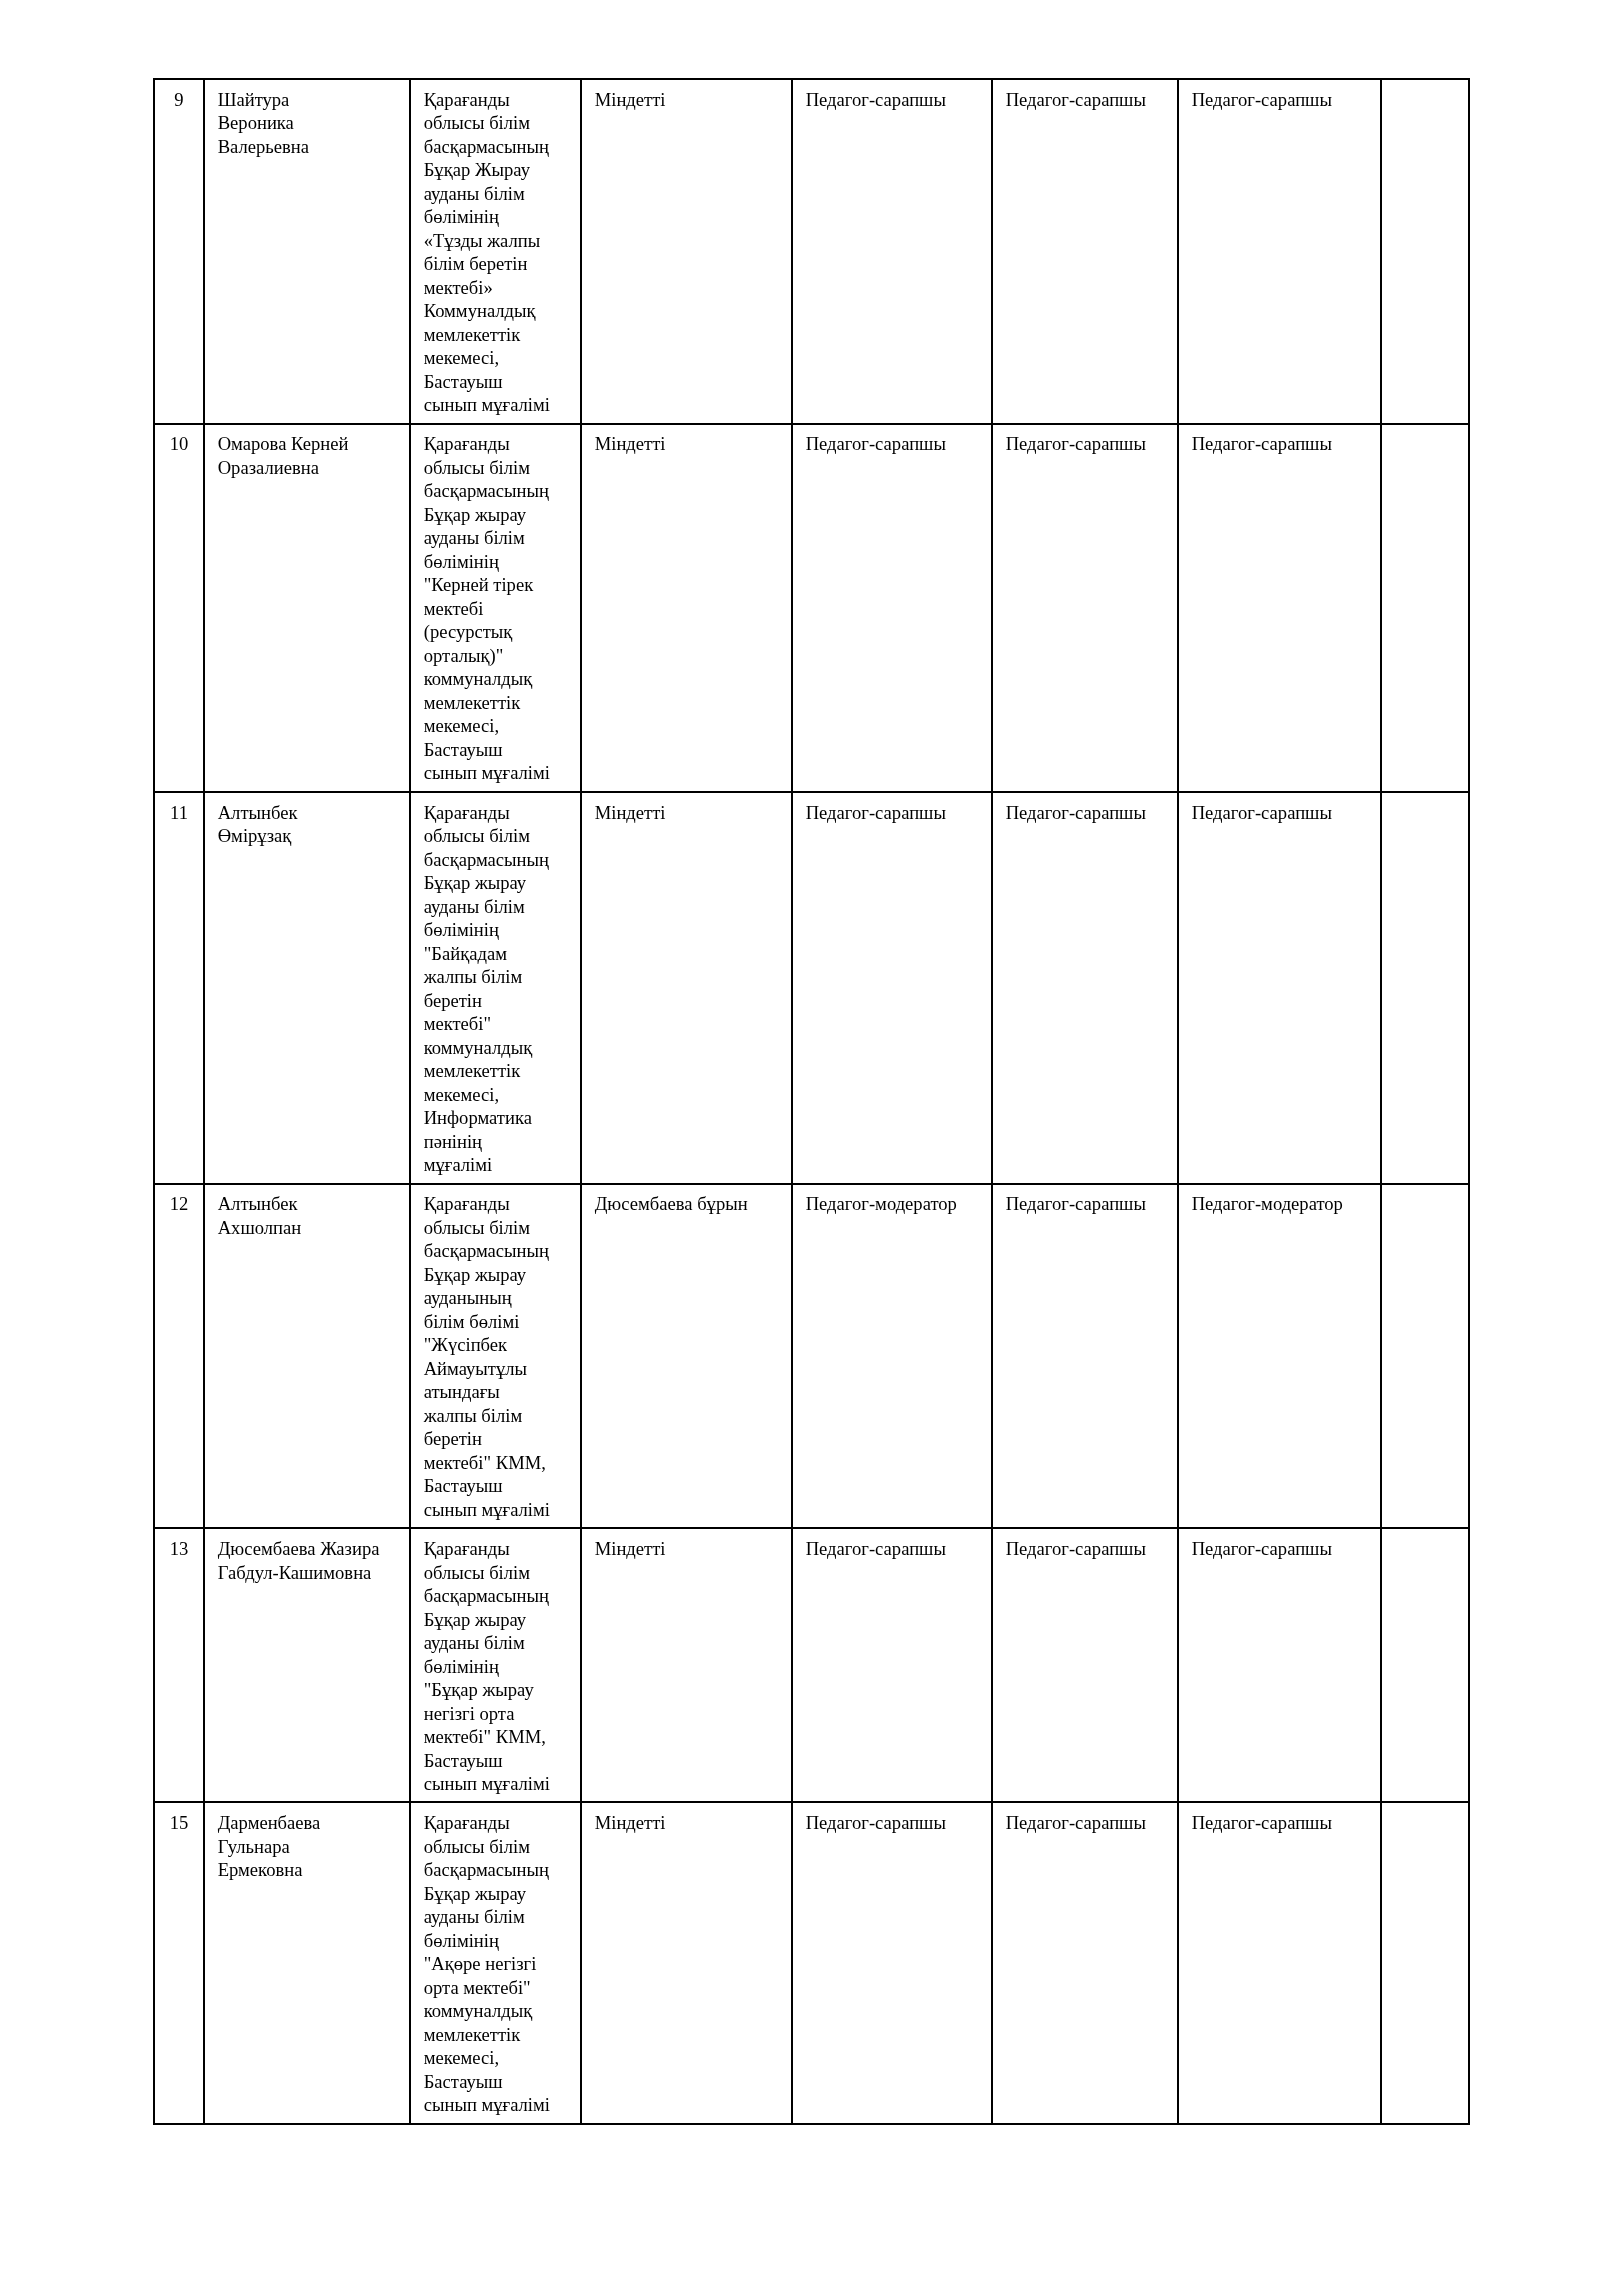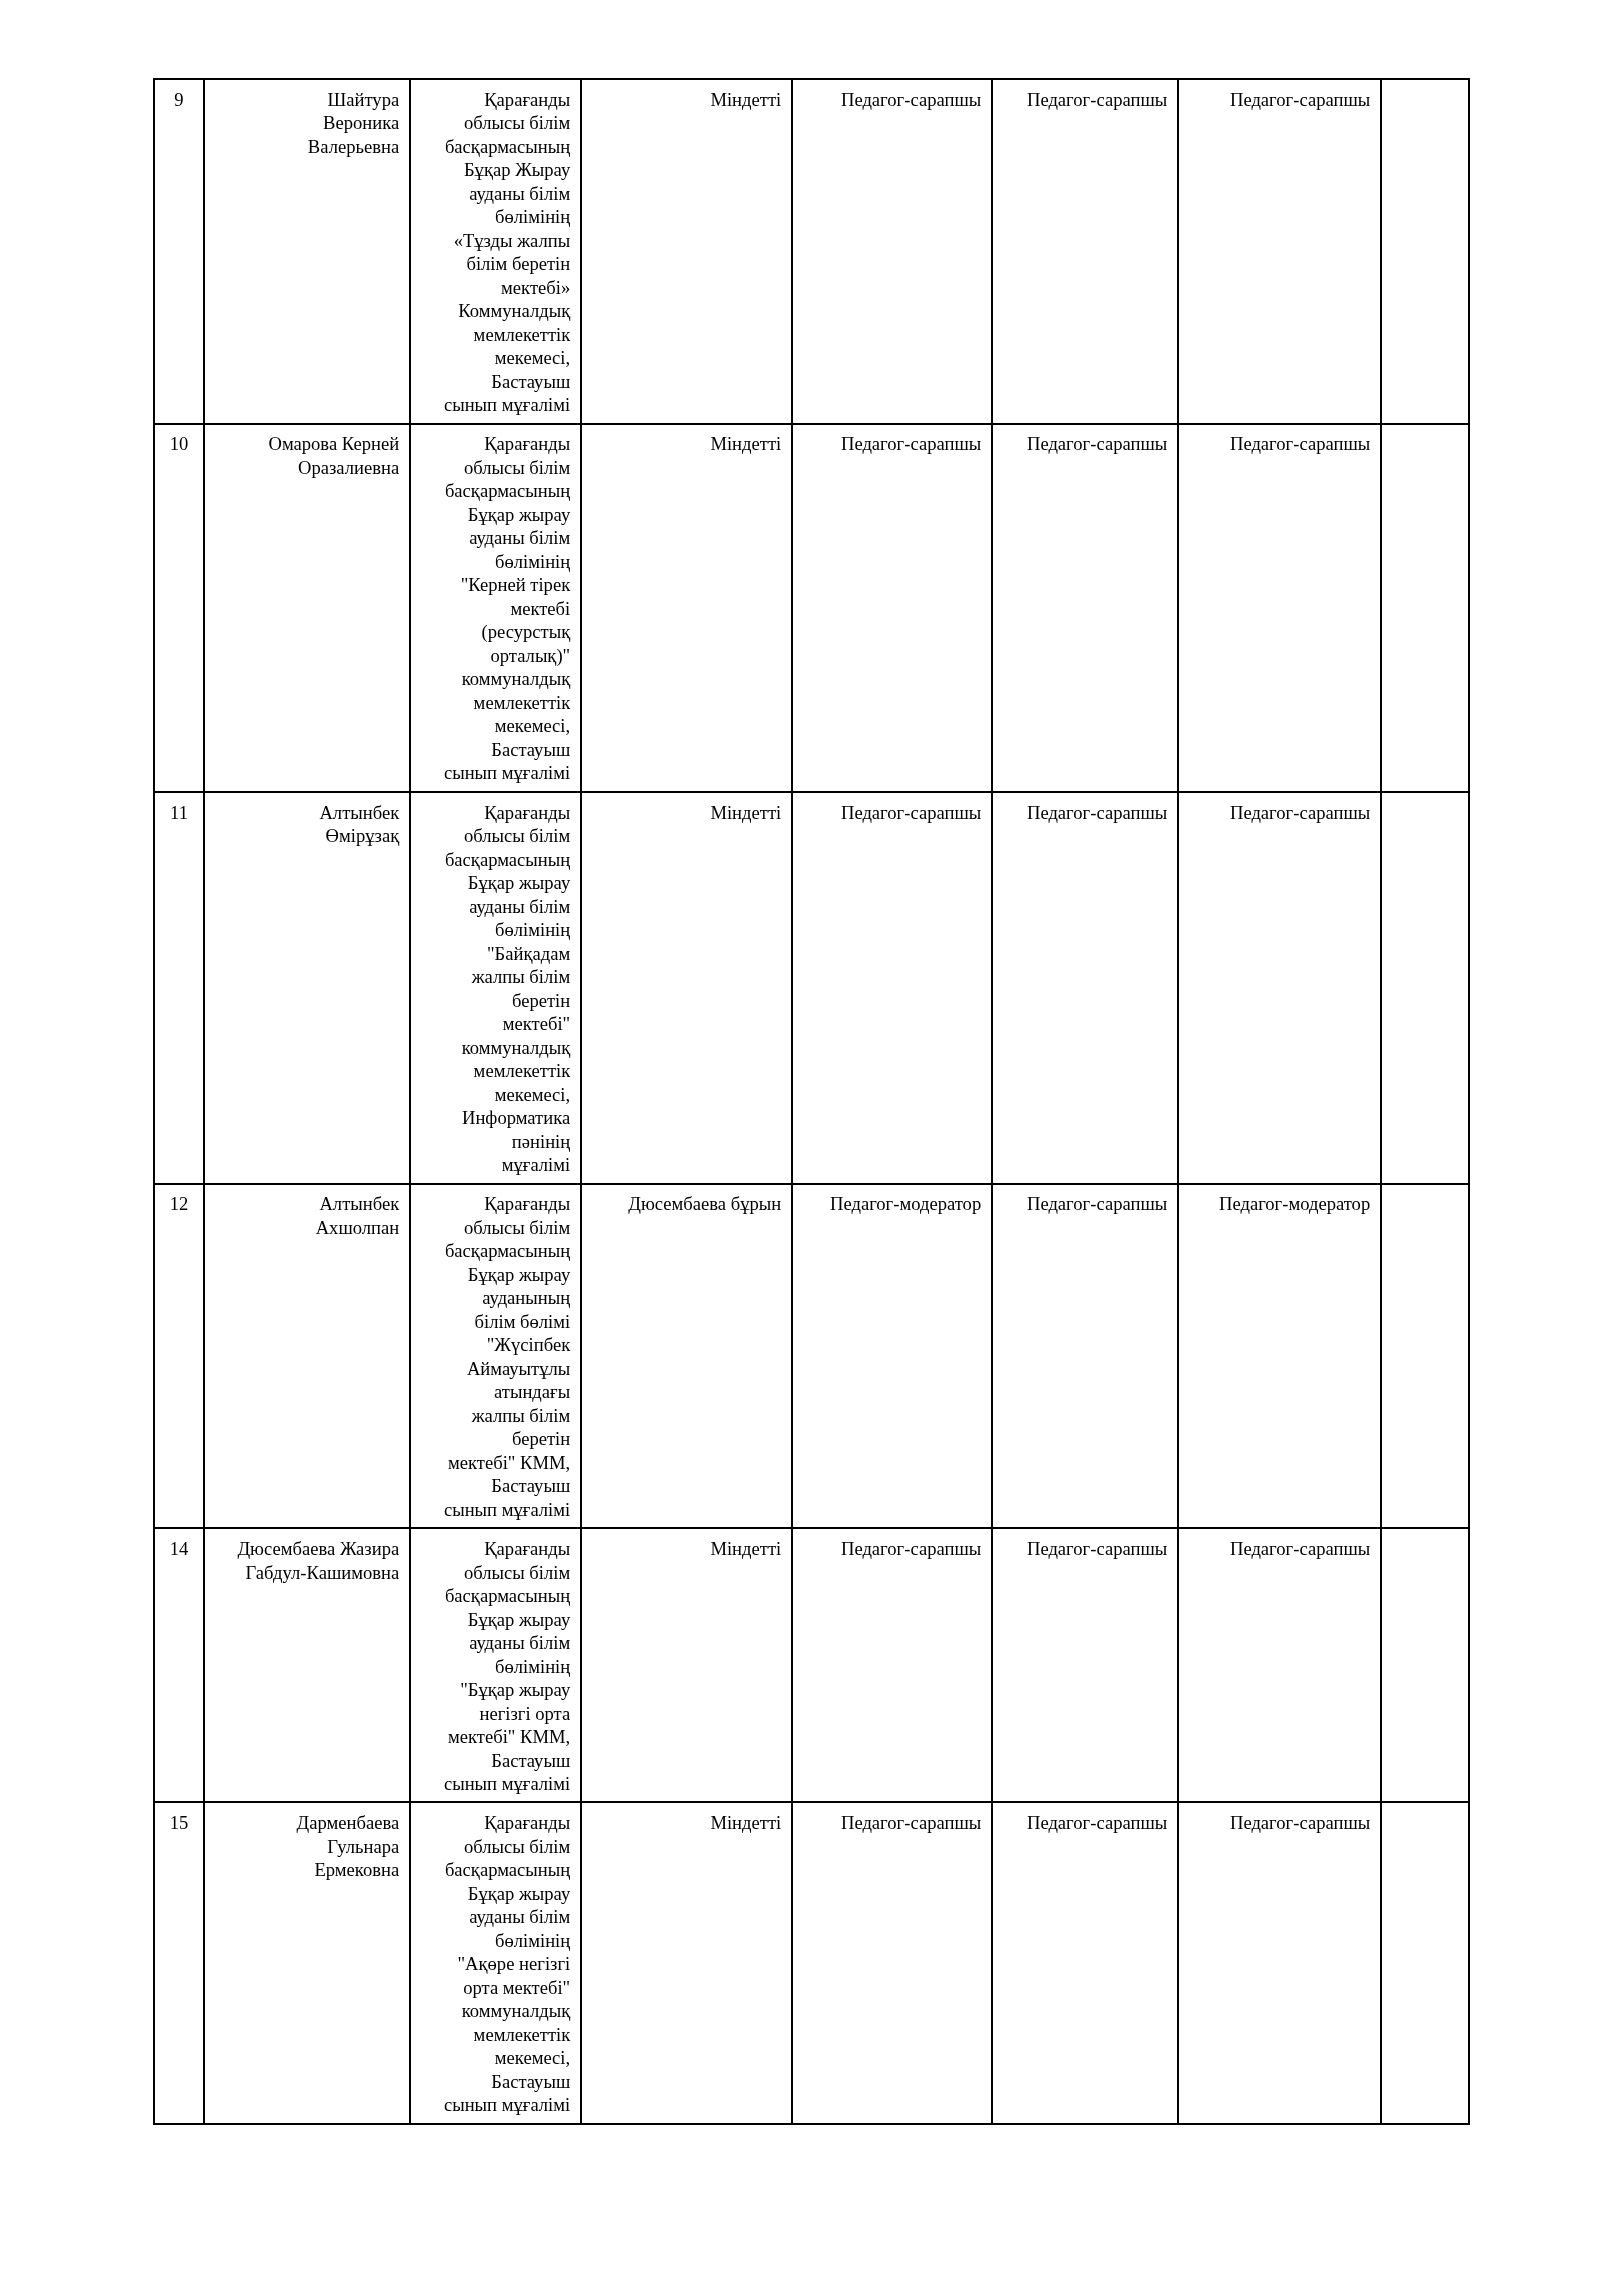--- a/index.html
+++ b/index.html
@@ -24,21 +24,20 @@
     table-layout: fixed;
   }
   table.doc-table td {
     border: 2px solid #000000;
     vertical-align: top;
     padding: 7.8px 9.8px 5.9px 12.7px;
     font-size: 18.6px;
     line-height: 23.5px;
     white-space: pre-line;
     overflow: hidden;
-    text-align: right;
   }
   table.doc-table td.num {
     text-align: center;
     padding-left: 2px;
     padding-right: 2px;
   }
   col.c-num   { width: 50px; }
   col.c-name  { width: 206px; }
   col.c-work  { width: 171px; }
   col.c-type  { width: 211px; }
@@ -157,21 +156,21 @@
 мектебі" КММ,
 Бастауыш
 сынып мұғалімі</td>
           <td>Дюсембаева бұрын</td>
           <td>Педагог-модератор</td>
           <td>Педагог-сарапшы</td>
           <td>Педагог-модератор</td>
           <td></td>
         </tr>
         <tr>
-          <td class="num">14</td>
+          <td class="num">13</td>
           <td>Дюсембаева Жазира
 Габдул-Кашимовна</td>
           <td>Қарағанды
 облысы білім
 басқармасының
 Бұқар жырау
 ауданы білім
 бөлімінің
 "Бұқар жырау
 негізгі орта

